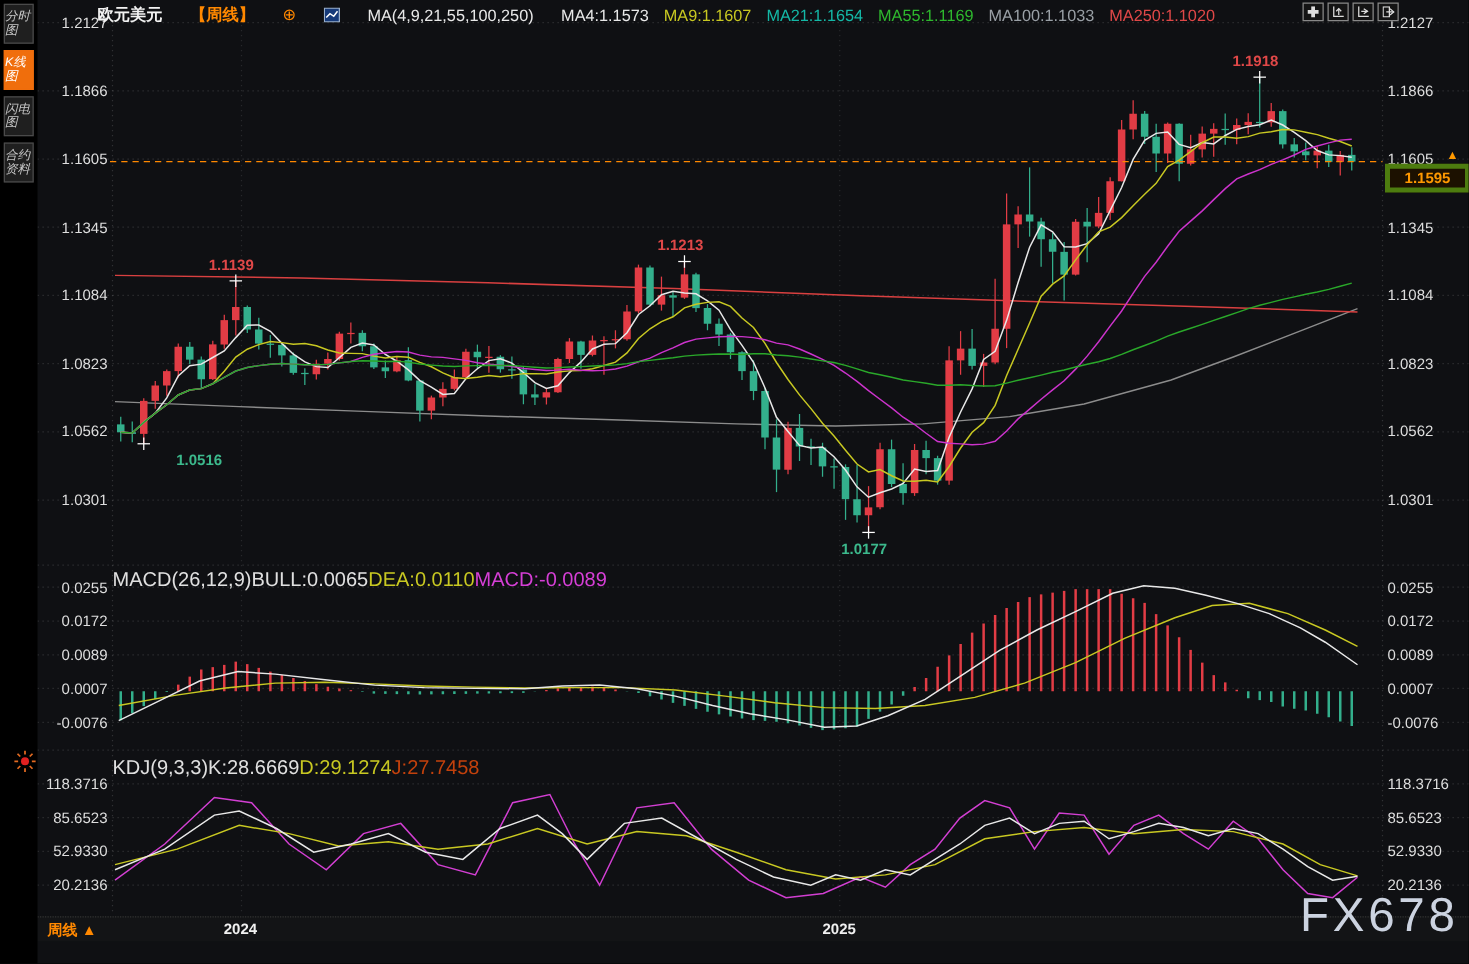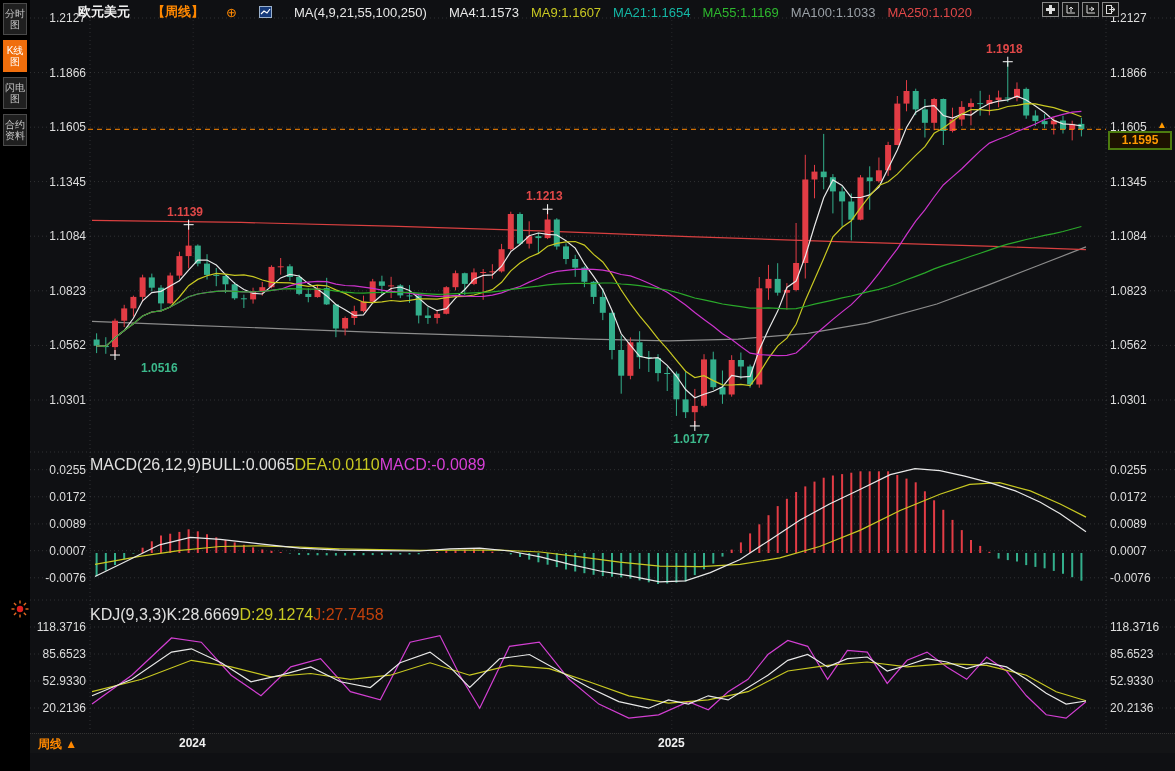--- a/index.html
+++ b/index.html
@@ -1,32 +1,32 @@
 <!DOCTYPE html>
 <html><head>
 <meta charset="utf-8">
 <style>
   html,body{margin:0;padding:0;background:#000;}
   .app{position:relative;width:1175px;height:771px;background:#0f1013;font-family:"Liberation Sans","DejaVu Sans",sans-serif;overflow:hidden;color:#ddd;}
   #chart-svg{position:absolute;left:0;top:0;z-index:1;}
   .sidebar{position:absolute;left:0;top:0;width:30px;height:771px;background:#000;z-index:5;}
-  .side-tab{width:22px;margin:3px auto 5px;padding:4px 0;background:#1f1f1f;border:1px solid #4a4a4a;color:#c8c8c8;font-size:10px;line-height:11px;text-align:center;word-break:break-all;cursor:pointer;}
+  .side-tab{width:22px;margin:3px auto 5px;padding:4px 0;background:#1f1f1f;border:1px solid #4a4a4a;color:#c8c8c8;font-size:10px;line-height:11px;word-break:break-all;cursor:pointer;font-style:italic;}
   .side-tab.active{background:#f06e0c;border-color:#f06e0c;color:#fff;}
   .topbar{position:absolute;left:78px;top:3px;display:flex;align-items:center;gap:22px;font-size:13px;white-space:nowrap;z-index:4;}
   .sym{color:#f2f2f2;font-weight:bold;}
   .period{color:#ff8800;font-weight:bold;}
   .plus-glyph{color:#ff8800;font-size:13px;}
   .ma-set{color:#e8e8e8;}
   .ma-val{font-weight:normal;}
   .top-icons{position:absolute;left:1042px;top:2px;display:flex;gap:3px;z-index:4;}
   .ticon{width:15px;height:13px;border:1px solid #888;background:#141414;display:flex;align-items:center;justify-content:center;cursor:pointer;}
   .tick{position:absolute;font-size:12px;color:#dedede;z-index:3;white-space:nowrap;}
   .panel-label{position:absolute;font-size:16px;display:flex;gap:0;white-space:nowrap;z-index:3;}
   .anno{position:absolute;font-weight:bold;font-size:12px;z-index:3;white-space:nowrap;}
-  .pricetag{position:absolute;left:1108px;top:131px;width:60px;height:15px;border:2px solid #4d7c0f;background:#1c1100;color:#ff9900;font-size:12px;font-weight:bold;text-align:center;line-height:15px;z-index:4;}
+  .pricetag{position:absolute;left:1108px;top:131px;width:60px;height:15px;border:4px solid #4d7c0f;background:#1c1100;color:#ff9900;font-size:12px;font-weight:bold;text-align:center;line-height:15px;z-index:4;}
   .price-arrow{position:absolute;left:1157px;top:119px;color:#ff9900;font-size:10px;z-index:5;}
   .timerow{position:absolute;left:30px;top:733px;width:1145px;height:19px;background:#131416;border-top:1px dotted #333;z-index:2;}
   .period-pill{position:absolute;left:38px;top:736px;color:#ff8800;font-weight:bold;font-size:12px;z-index:4;cursor:pointer;}
   .yearlbl{position:absolute;top:736px;color:#f0f0f0;font-weight:bold;font-size:12px;z-index:3;}
   .btoolbar{position:absolute;left:0;top:752px;width:1175px;height:19px;background:#000;display:flex;align-items:center;padding-left:82px;box-sizing:border-box;gap:12px;z-index:6;}
   .bbtn{font-size:11px;height:15px;line-height:15px;padding:0 16px;border:1px solid #585858;background:#0d0d0d;color:#cfcfcf;cursor:pointer;white-space:nowrap;}
   .bbtn.plain{border:1px solid transparent;background:none;color:#fff;padding:0 6px;}
   .bbtn.filled{background:#f07000;border:1px solid #f07000;color:#fff;}
   .bbtn.orange-text{color:#ff8800;}
   .watermark{position:absolute;left:1040px;top:712px;font-size:38px;letter-spacing:3px;color:#ccd3e0;z-index:7;}
@@ -494,20 +494,21 @@
   <div class="pricetag">1.1595</div>
   <div class="price-arrow">▲</div>
 
   <div class="timerow"></div>
   <div class="period-pill">
     <span>周线</span>
     <span>▲</span>
   </div>
 
 
+  <div class="watermark">FX678</div>
 <div class="tick" style="left: 34px; top: 11px; width: 52px; text-align: right;">1.2127</div>
     <div class="tick" style="left: 1110px; top: 11px;">1.2127</div>
     <div class="tick" style="left: 34px; top: 66px; width: 52px; text-align: right;">1.1866</div>
     <div class="tick" style="left: 1110px; top: 66px;">1.1866</div>
     <div class="tick" style="left: 34px; top: 120px; width: 52px; text-align: right;">1.1605</div>
     <div class="tick" style="left: 1110px; top: 120px;">1.1605</div>
     <div class="tick" style="left: 34px; top: 175px; width: 52px; text-align: right;">1.1345</div>
     <div class="tick" style="left: 1110px; top: 175px;">1.1345</div>
     <div class="tick" style="left: 34px; top: 229px; width: 52px; text-align: right;">1.1084</div>
     <div class="tick" style="left: 1110px; top: 229px;">1.1084</div>

